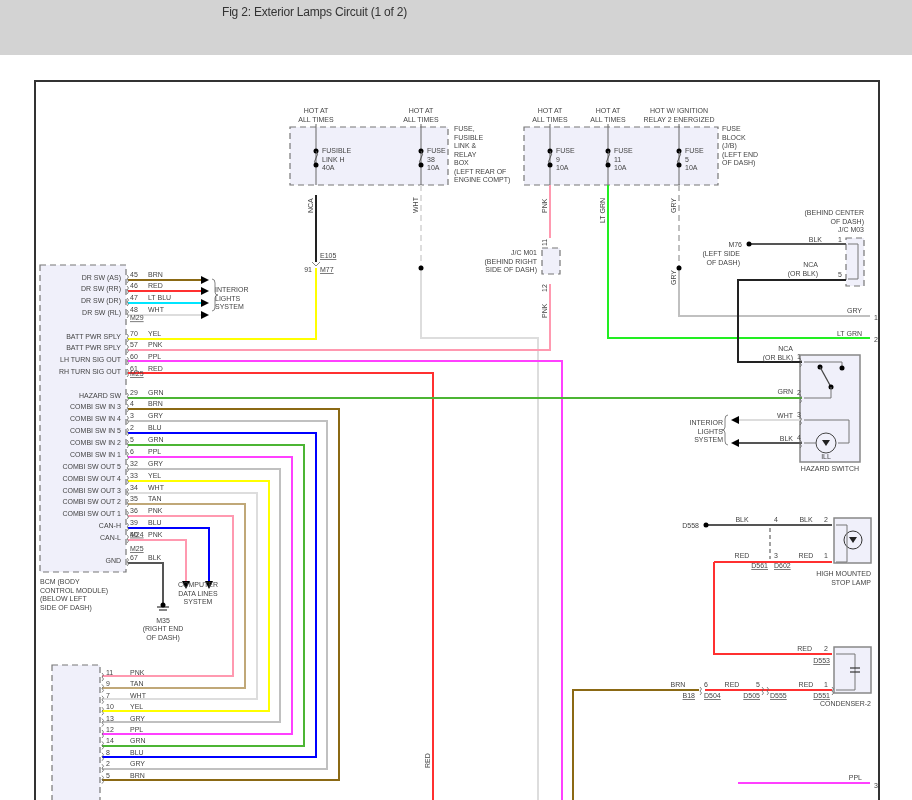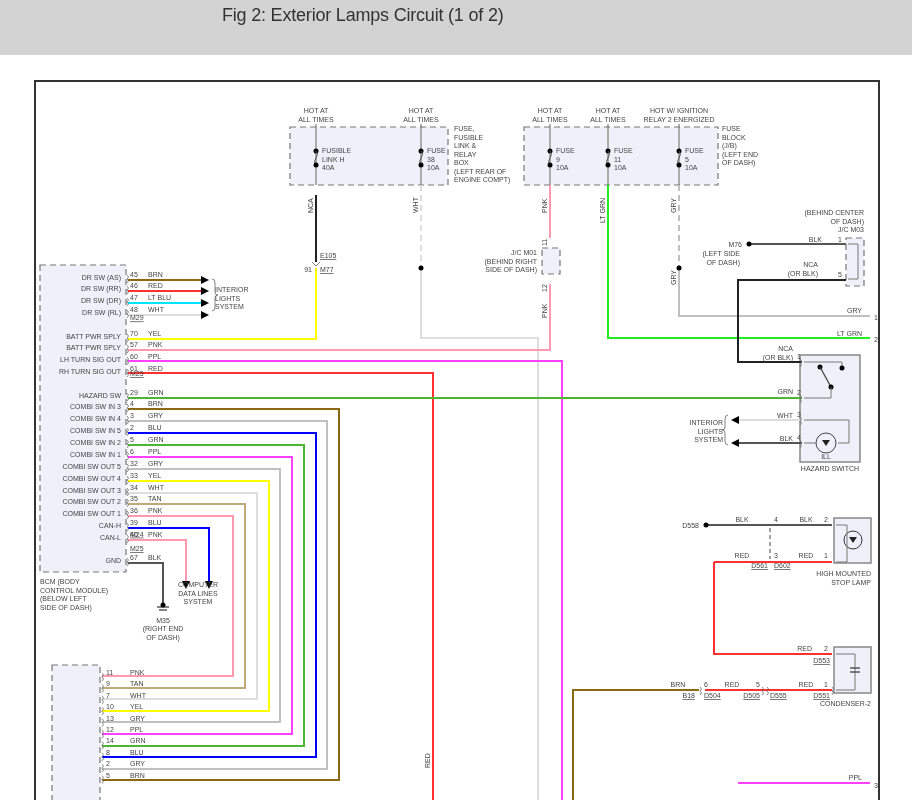--- a/index.html
+++ b/index.html
@@ -1,19 +1,19 @@
 <!DOCTYPE html>
 <html><head>
 <meta charset="utf-8">
 <style>
   html, body { margin: 0; padding: 0; }
   body { width: 912px; height: 800px; background: #ffffff; overflow: hidden; position: relative;
          font-family: "Liberation Sans", sans-serif; }
   #header { position: absolute; left: 0; top: 0; width: 912px; height: 55px; background: #d3d3d3; }
-  #title { position: absolute; left: 222px; top: 5px; font-size: 18px; color: #333333;
+  #title { position: absolute; left: 222px; top: 5px; font-size: 12px; color: #333333;
            font-family: "Liberation Sans", sans-serif; letter-spacing: -0.2px; }
   #diagram { position: absolute; left: 0; top: 0; }
   svg text { font-family: "Liberation Sans", sans-serif; font-size: 7px; fill: #444444; }
 </style>
 </head>
 <body>
 
 <div id="header">
   <div id="title">Fig 2: Exterior Lamps Circuit (1 of 2)</div>
 </div>

